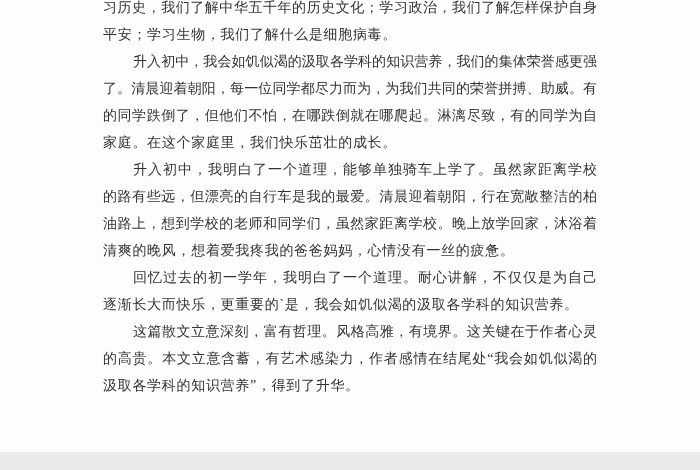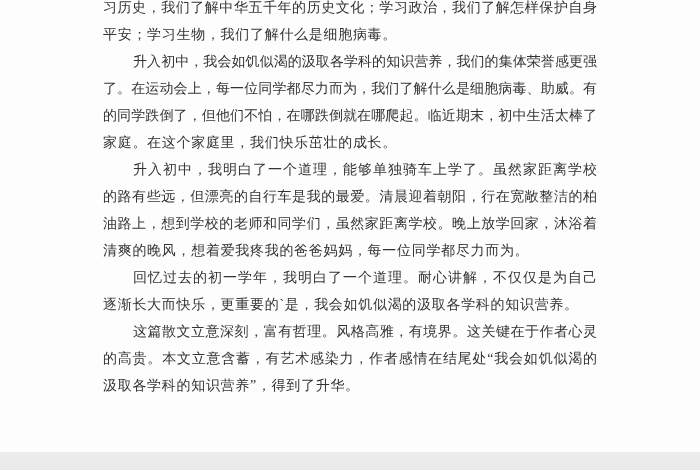--- a/index.html
+++ b/index.html
@@ -47,29 +47,29 @@
 </head>
 <body>
 
 <div class="essay">
     <div class="para">
       <div class="line">习历史，我们了解中华五千年的历史文化；学习政治，我们了解怎样保护自身</div>
       <div class="line last">平安；学习生物，我们了解什么是细胞病毒。</div>
     </div>
     <div class="para">
       <div class="line indent">升入初中，我会如饥似渴的汲取各学科的知识营养，我们的集体荣誉感更强</div>
-      <div class="line">了。在运动会上，每一位同学都尽力而为，我们了解什么是细胞病毒、助威。有</div>
-      <div class="line">的同学跌倒了，但他们不怕，在哪跌倒就在哪爬起。临近期末，初中生活太棒了</div>
+      <div class="line">了。清晨迎着朝阳，每一位同学都尽力而为，为我们共同的荣誉拼搏、助威。有</div>
+      <div class="line">的同学跌倒了，但他们不怕，在哪跌倒就在哪爬起。淋漓尽致，有的同学为自</div>
       <div class="line last">家庭。在这个家庭里，我们快乐茁壮的成长。</div>
     </div>
     <div class="para">
       <div class="line indent">升入初中，我明白了一个道理，能够单独骑车上学了。虽然家距离学校</div>
       <div class="line">的路有些远，但漂亮的自行车是我的最爱。清晨迎着朝阳，行在宽敞整洁的柏</div>
       <div class="line">油路上，想到学校的老师和同学们，虽然家距离学校。晚上放学回家，沐浴着</div>
-      <div class="line last">清爽的晚风，想着爱我疼我的爸爸妈妈，每一位同学都尽力而为。</div>
+      <div class="line last">清爽的晚风，想着爱我疼我的爸爸妈妈，心情没有一丝的疲惫。</div>
     </div>
     <div class="para">
       <div class="line indent">回忆过去的初一学年，我明白了一个道理。耐心讲解，不仅仅是为自己</div>
       <div class="line last">逐渐长大而快乐，更重要的`是，我会如饥似渴的汲取各学科的知识营养。</div>
     </div>
     <div class="para">
       <div class="line indent">这篇散文立意深刻，富有哲理。风格高雅，有境界。这关键在于作者心灵</div>
       <div class="line">的高贵。本文立意含蓄，有艺术感染力，作者感情在结尾处“我会如饥似渴的</div>
       <div class="line last">汲取各学科的知识营养”，得到了升华。</div>
     </div>

